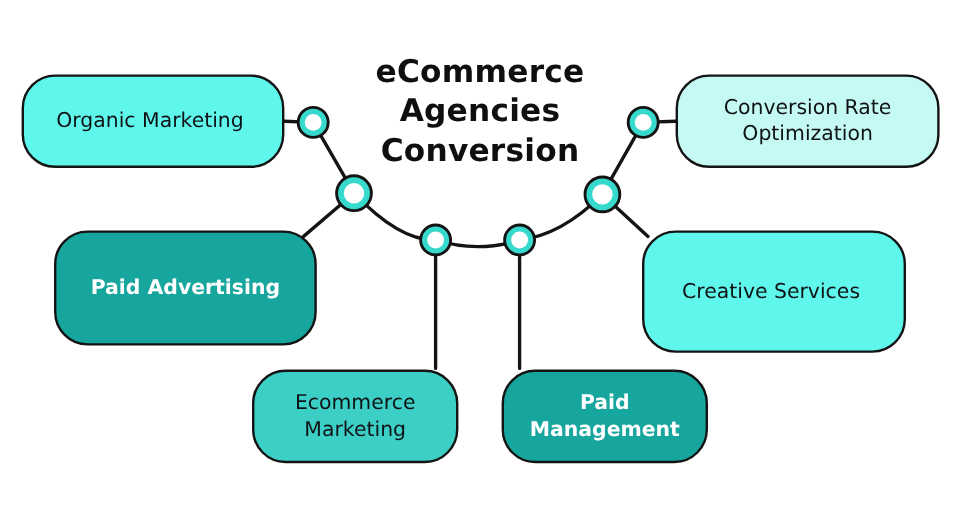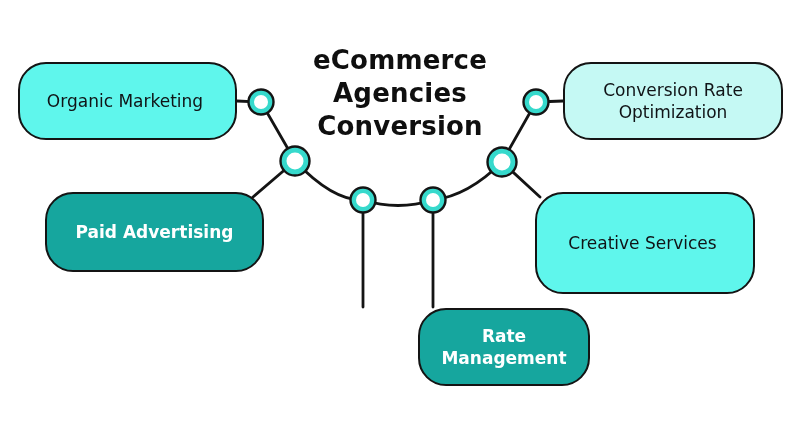--- a/index.html
+++ b/index.html
@@ -38,21 +38,21 @@
     padding: 4px 16px;
     color: #101316;
   }
   .box--bright { background: #5FF6EC; padding-left: 11px; }
   .box--pale   { background: #C5F9F4; }
   .box--medium { background: #3BCFC5; }
   .box--teal   { background: #16A69E; color: #ffffff; font-weight: bold; }
 
   .box-organic    { left: 18px;  top: 62px;  width: 219px; height: 78px; }
   .box-conversion { left: 563px; top: 62px;  width: 220px; height: 78px; }
-  .box-paid       { left: 45px;  top: 192px; width: 219px; height: 80px; }
+  .box-paid       { left: 45px;  top: 192px; width: 219px; height: 96px; }
   .box-creative   { left: 535px; top: 192px; width: 220px; height: 102px; }
   .box-ecommerce  { left: 210px; top: 308px; width: 172px; height: 78px; }
   .box-brand      { left: 418px; top: 308px; width: 172px; height: 78px; }
 
   .diagram-title {
     position: absolute;
     z-index: 2;
     left: 280px;
     top: 44px;
     width: 240px;
@@ -125,18 +125,21 @@
   </div>
 
   <div class="box box--teal box-paid">
     <span>Paid Advertising</span>
   </div>
 
   <div class="box box--bright box-creative">
     <span>Creative Services</span>
   </div>
 
+  <div class="box box--medium box-ecommerce">
+    <span>Ecommerce Marketing</span>
+  </div>
 
   <div class="box box--teal box-brand">
-    <span>Rate Management</span>
+    <span>Paid Management</span>
   </div>
 
 </div>
 
 </body></html>

